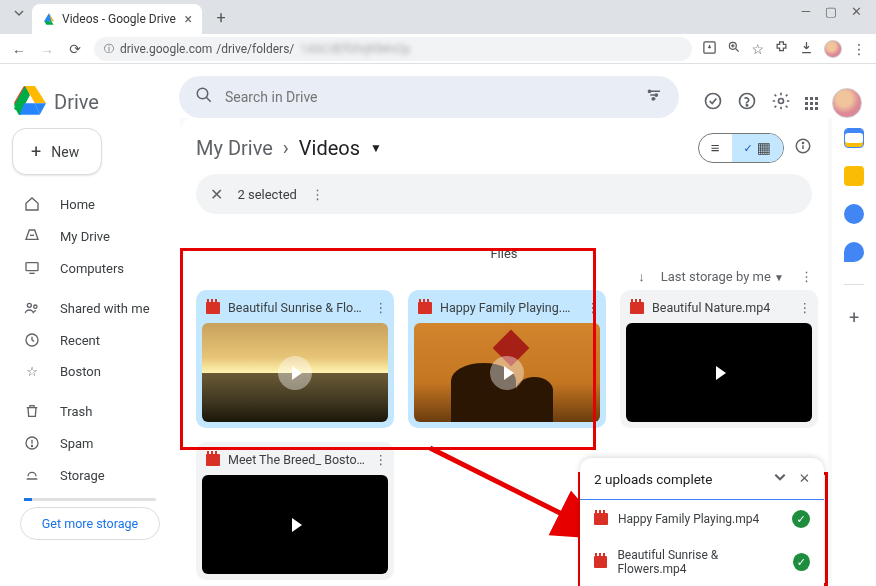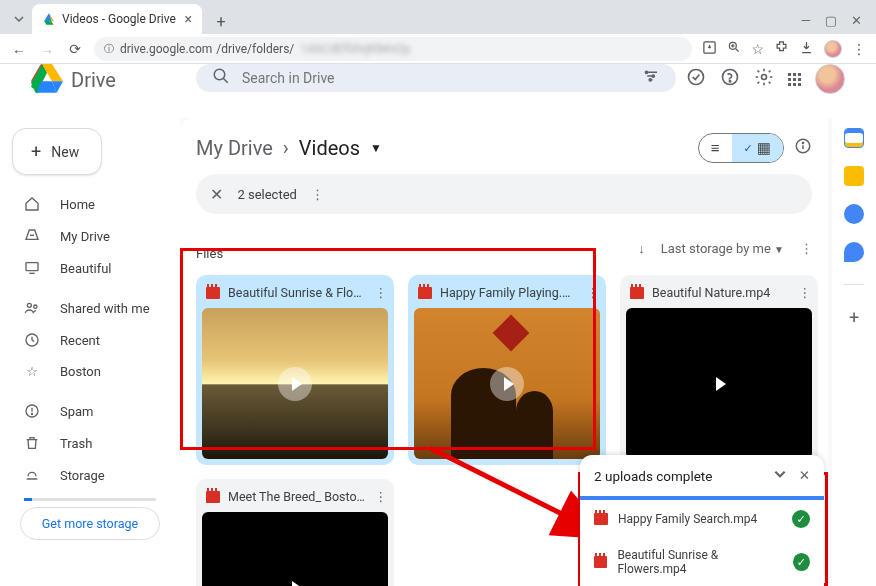--- a/index.html
+++ b/index.html
@@ -1,39 +1,39 @@
 <!DOCTYPE html>
 <html><head>
 <meta charset="utf-8">
 <style>
   * { box-sizing: border-box; margin: 0; padding: 0; font-family: "Segoe UI", Roboto, Arial, sans-serif; }
   body { width: 876px; height: 586px; overflow: hidden; background: #fff; position: relative; }
 
   
-  .titlebar { height: 34px; background: #dee1e6; display: flex; align-items: flex-end; padding: 4px 6px 0 6px; }
+  .titlebar { height: 34px; background: #dee1e6; display: flex; align-items: flex-start; padding: 4px 6px 0 6px; }
   .tab { background: #fff; height: 30px; border-radius: 8px 8px 0 0; display: flex; align-items: center; padding: 0 10px; gap: 6px; min-width: 170px; font-size: 12px; color: #333; }
   .tab .fav { width: 14px; height: 14px; display: inline-flex; }
   .tab .close { font-size: 14px; color: #666; margin-left: auto; }
   .newtab { width: 26px; height: 26px; display: flex; align-items: center; justify-content: center; font-size: 16px; color: #555; margin-left: 6px; }
   .winctrls { margin-left: auto; display: flex; gap: 14px; padding: 0 8px 6px 0; color: #666; font-size: 13px; }
 
   .toolbar { height: 30px; background: #fff; display: flex; align-items: center; padding: 0 10px; gap: 10px; border-bottom: 1px solid #e0e0e0; }
   .tb-icon { color: #555; width: 18px; display: flex; justify-content: center; font-size: 14px; }
   .addr { flex: 1; background: #f1f3f4; border-radius: 14px; height: 24px; display: flex; align-items: center; padding: 0 10px; font-size: 12px; color: #555; gap: 6px; }
   .addr .blur { filter: blur(2.5px); color: #aaa; }
   .right-icons { display: flex; gap: 10px; align-items: center; color: #555; font-size: 14px; }
   .avatar-sm { width: 18px; height: 18px; border-radius: 50%; background: radial-gradient(circle at 40% 35%, #f2c49b 30%, #d89 60%); border: 1px solid #ccc; }
 
   
   .app { position: absolute; top: 64px; left: 0; right: 0; bottom: 0; display: flex; flex-direction: column; background: #f8f9fa; }
-  .drive-header { height: 54px; display: flex; align-items: flex-start; padding: 0 31px; gap: 10px; background: #fff; }
+  .drive-header { height: 54px; display: flex; align-items: flex-end; padding: 0 14px; gap: 10px; background: #fff; }
   .drive-logo { display: flex; align-items: center; gap: 8px; width: 155px; }
   .drive-logo-icon { width: 32px; height: 32px; }
   .brand { font-size: 20px; color: #5f6368; }
-  .searchbar { flex: 1; background: #e9eef6; border-radius: 24px; height: 28px; display: flex; align-items: center; padding: 0 16px; gap: 12px; color: #5f6368; max-width: 500px; }
+  .searchbar { flex: 1; background: #e9eef6; border-radius: 24px; height: 42px; display: flex; align-items: center; padding: 0 16px; gap: 12px; color: #5f6368; max-width: 500px; }
   .searchbar input { border: none; background: transparent; flex: 1; font-size: 14px; outline: none; }
   .header-icons { display: flex; gap: 14px; align-items: center; color: #5f6368; font-size: 18px; margin-left: auto; }
   .apps-grid { display: grid; grid-template-columns: repeat(3,3px); grid-template-rows: repeat(3,3px); gap: 2px; }
   .apps-grid span { background: #5f6368; }
   .avatar-lg { width: 30px; height: 30px; border-radius: 50%; background: radial-gradient(circle at 40% 35%, #f2c49b 30%, #d89 60%); border: 1px solid #ccc; }
 
   .body { flex: 1; display: flex; overflow: hidden; }
   .sidebar { width: 180px; padding: 10px 12px; display: flex; flex-direction: column; gap: 2px; background: #fff; }
   .new-btn { background: #fff; border: 1px solid #dadce0; border-radius: 14px; padding: 12px 18px; display: flex; align-items: center; gap: 10px; font-size: 14px; color: #3c4043; box-shadow: 0 1px 2px rgba(0,0,0,0.1); width: 90px; margin-bottom: 12px; }
   .nav-item { display: flex; align-items: center; padding: 7px 12px; gap: 20px; font-size: 13px; color: #3c4043; border-radius: 18px; cursor: pointer; }
@@ -46,25 +46,25 @@
 
   .main { flex: 1; padding: 8px 16px; background: #fff; border-radius: 14px 0 0 0; margin: 0 4px 0 0; overflow: hidden; position: relative; }
   .crumbs { display: flex; align-items: center; gap: 10px; font-size: 20px; color: #202124; height: 44px; }
   .crumbs .light { color: #5f6368; }
   .view-toggle { margin-left: auto; display: flex; align-items: center; gap: 10px; }
   .toggle-grp { border: 1px solid #747775; border-radius: 18px; display: flex; overflow: hidden; height: 30px; }
   .toggle-btn { padding: 0 12px; display: flex; align-items: center; gap: 4px; font-size: 15px; color: #444; }
   .toggle-btn.active { background: #c2e7ff; }
   .selection-row { background: #f1f3f4; border-radius: 22px; height: 40px; display: flex; align-items: center; padding: 0 14px; gap: 14px; margin-top: 4px; font-size: 13px; color: #3c4043; }
   .section-label { font-size: 13px; color: #3c4043; margin: 18px 0 8px; }
-  .files-row-top { display: flex; align-items: center; margin: 14px 0 6px; }
+  .files-row-top { display: flex; align-items: center; margin: 14px 0 6px; flex-direction: column; }
   .files-row-top .right { margin-left: auto; display: flex; gap: 16px; align-items: center; color: #5f6368; font-size: 13px; }
 
   .grid { display: grid; grid-template-columns: repeat(3, 198px); gap: 14px; }
-  .file-card { border-radius: 10px; background: #f1f3f4; overflow: hidden; height: 190px; display: flex; flex-direction: column; }
+  .file-card { border-radius: 10px; background: #f1f3f4; overflow: hidden; height: 138px; display: flex; flex-direction: column; }
   .file-card.selected { background: #c2e7ff; }
   .file-head { display: flex; align-items: center; padding: 10px 8px 8px 10px; gap: 8px; font-size: 12.5px; color: #3c4043; }
   .file-head .title { flex: 1; white-space: nowrap; overflow: hidden; text-overflow: ellipsis; }
   .video-ico { width: 14px; height: 12px; background: #d93025; border-radius: 1px; position: relative; }
   .video-ico::before { content:''; position:absolute; top:-3px; left:1px; right:1px; height:3px; background: repeating-linear-gradient(90deg,#d93025 0 2px,transparent 2px 4px); }
   .dots { color: #5f6368; letter-spacing: -1px; }
   .thumb { flex: 1; margin: 0 6px 6px; border-radius: 6px; position: relative; }
   .thumb.sunrise { background: linear-gradient(180deg,#c8a15b 0%,#e7c578 35%,#fff3b0 50%,#6a5a36 51%,#3e3620 80%,#1a1608 100%); }
   .thumb.family { background: linear-gradient(180deg,#d2852d 0%,#c57621 60%,#6b3d0f 100%); }
   .thumb.black { background: #000; }
@@ -72,21 +72,21 @@
   .play { position: absolute; top: 50%; left: 50%; width: 34px; height: 34px; transform: translate(-50%,-50%); background: rgba(255,255,255,0.4); border-radius: 50%; display: flex; align-items: center; justify-content: center; }
   .play.dark { background: transparent; }
   .play::after { content: ''; width: 0; height: 0; border-left: 10px solid #fff; border-top: 7px solid transparent; border-bottom: 7px solid transparent; margin-left: 3px; }
   .sil { position:absolute; bottom:0; width:35%; height:60%; background:#2a1602; border-radius:50% 50% 0 0 / 30% 30% 0 0; }
   .kite { position:absolute; top:12px; left:45%; width:26px; height:26px; background:#a72015; transform: rotate(45deg); }
 
   .redbox1 { position: absolute; border: 3px solid #e60000; left: 0px; top: 130px; width: 416px; height: 202px; pointer-events: none; }
   .redbox2 { position: absolute; border: 3px solid #e60000; right: 0px; bottom: 0; width: 250px; height: 114px; pointer-events: none; }
 
   .upload-panel { position: absolute; right: 4px; bottom: 0; width: 244px; background: #fff; border-radius: 12px 12px 0 0; box-shadow: 0 -1px 6px rgba(0,0,0,0.15); }
-  .upload-head { padding: 12px 14px; display: flex; align-items: center; font-size: 13.5px; color: #202124; border-bottom: 4px solid #3b82f6; }
+  .upload-head { padding: 12px 14px; display: flex; align-items: center; font-size: 13.5px; color: #202124; border-bottom: 1px solid #3b82f6; }
   .upload-head .ctrls { margin-left: auto; display: flex; gap: 12px; color: #5f6368; }
   .upload-item { padding: 10px 14px; display: flex; align-items: center; gap: 10px; font-size: 12px; color: #3c4043; }
   .check { width: 18px; height: 18px; background: #1e8e3e; border-radius: 50%; display: flex; align-items: center; justify-content: center; color: #fff; font-size: 11px; margin-left: auto; }
 
   .sidepanel { width: 44px; background: #fff; display: flex; flex-direction: column; align-items: center; padding-top: 10px; gap: 18px; }
   .sp-ico { width: 20px; height: 20px; border-radius: 4px; }
 
   .arrow { position: absolute; pointer-events: none; }
 </style>
 </head>
@@ -237,21 +237,21 @@
           </span>
           <span>My Drive</span>
         </div>
       <div class="nav-item">
           <span class="nav-icon">
             <svg width="16" height="16" viewBox="0 0 24 24" fill="none" stroke="#5f6368" stroke-width="2">
               <rect x="3" y="4" width="18" height="12" rx="1"></rect>
               <path d="M8 20h8"></path>
             </svg>
           </span>
-          <span>Beautiful</span>
+          <span>Computers</span>
         </div>
       <div class="spacer6"></div>
       <div class="nav-item">
           <span class="nav-icon">
             <svg width="16" height="16" viewBox="0 0 24 24" fill="none" stroke="#5f6368" stroke-width="2">
               <circle cx="8" cy="8" r="3"></circle>
               <circle cx="17" cy="10" r="2.5"></circle>
               <path d="M2 20c0-3 3-5 6-5s6 2 6 5M14 20c0-2 2-4 4-4"></path>
             </svg>
           </span>
@@ -267,34 +267,34 @@
           <span>Recent</span>
         </div>
       <div class="nav-item">
           <span class="nav-icon">☆</span>
           <span>Boston</span>
         </div>
       <div class="spacer6"></div>
       <div class="nav-item">
           <span class="nav-icon">
             <svg width="16" height="16" viewBox="0 0 24 24" fill="none" stroke="#5f6368" stroke-width="2">
+              <path d="M4 7h16M9 7V4h6v3M6 7l1 13h10l1-13"></path>
+            </svg>
+          </span>
+          <span>Trash</span>
+        </div>
+      <div class="nav-item">
+          <span class="nav-icon">
+            <svg width="16" height="16" viewBox="0 0 24 24" fill="none" stroke="#5f6368" stroke-width="2">
               <circle cx="12" cy="12" r="9"></circle>
               <path d="M12 7v6"></path>
               <circle cx="12" cy="16.5" r="0.8" fill="#5f6368"></circle>
             </svg>
           </span>
           <span>Spam</span>
-        </div>
-      <div class="nav-item">
-          <span class="nav-icon">
-            <svg width="16" height="16" viewBox="0 0 24 24" fill="none" stroke="#5f6368" stroke-width="2">
-              <path d="M4 7h16M9 7V4h6v3M6 7l1 13h10l1-13"></path>
-            </svg>
-          </span>
-          <span>Trash</span>
         </div>
       <div class="nav-item">
           <span class="nav-icon">
             <svg width="16" height="16" viewBox="0 0 24 24" fill="none" stroke="#5f6368" stroke-width="2">
               <path d="M6 14a6 6 0 1112 0M4 18h16"></path>
             </svg>
           </span>
           <span>Storage</span>
         </div>
       <div class="storage-bar">
@@ -400,21 +400,21 @@
           <span>2 uploads complete</span>
           <span class="ctrls">
             <span><svg width="14" height="14" viewBox="0 0 12 12">
                   <path d="M2 4l4 4 4-4" stroke="#5f6368" stroke-width="1.8" fill="none"></path>
                 </svg></span>
             <span>✕</span>
           </span>
         </div>
         <div class="upload-item">
           <span class="video-ico"></span>
-          <span>Happy Family Search.mp4</span>
+          <span>Happy Family Playing.mp4</span>
           <span class="check">✓</span>
         </div>
         <div class="upload-item">
           <span class="video-ico"></span>
           <span>Beautiful Sunrise &amp; Flowers.mp4</span>
           <span class="check">✓</span>
         </div>
       </div>
     </div>
 

